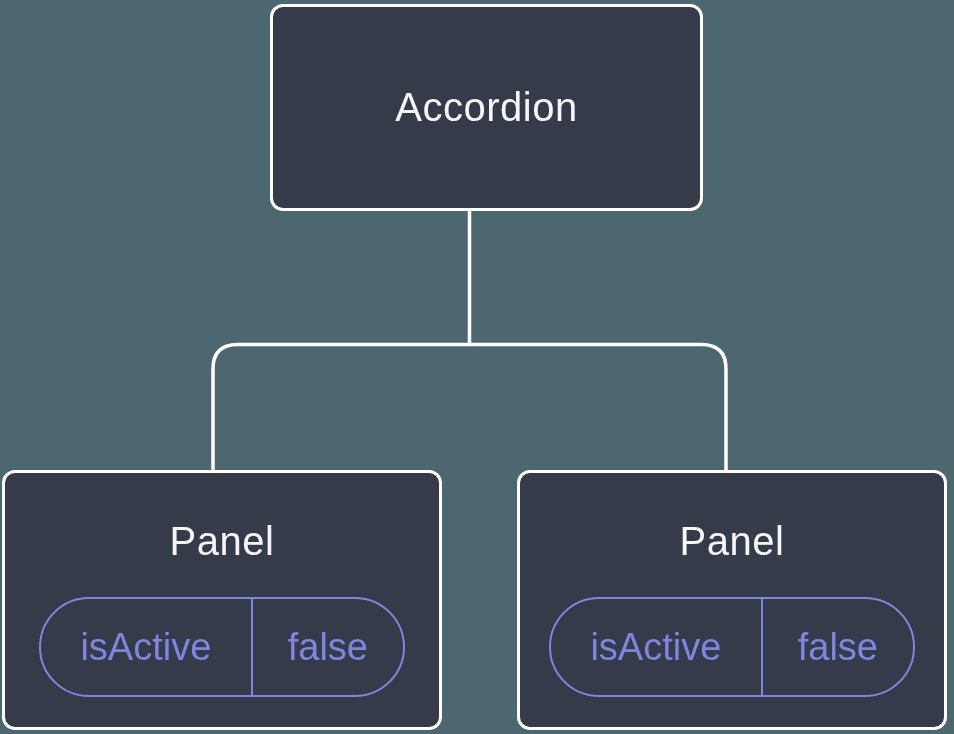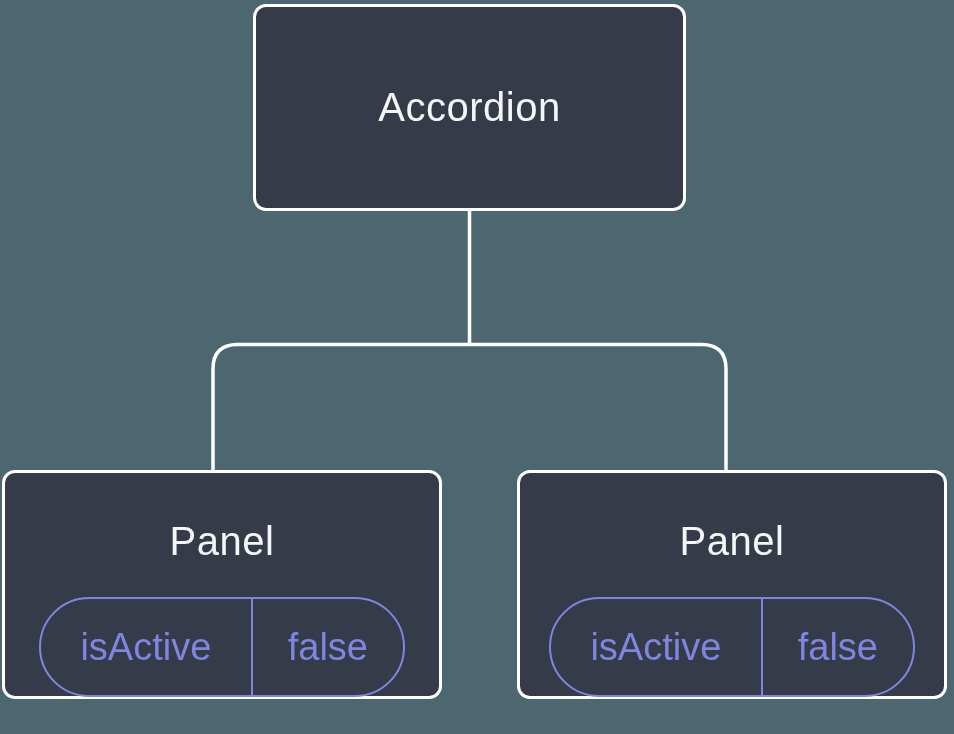--- a/index.html
+++ b/index.html
@@ -31,35 +31,35 @@
     stroke: var(--connector);
     stroke-width: 3.5;
   }
   .node {
     position: absolute;
     background: var(--node-fill);
     border: 3.5px solid var(--node-border);
     border-radius: 13px;
   }
   .node-accordion {
-    left: 253px; top: 4px;
+    left: 270px; top: 4px;
     width: 433px; height: 207px;
     display: flex;
     align-items: center;
     justify-content: center;
   }
   .node-title {
     color: var(--title-color);
     font-size: 40px;
     font-weight: 500;
     letter-spacing: 0.5px;
   }
   .node-panel {
     top: 470px;
-    height: 229px;
+    height: 260px;
   }
   .node-panel-left  { left: 2px;   width: 440px; }
   .node-panel-right { left: 517px; width: 430px; }
   .panel-title {
     position: absolute;
     top: 44px; left: 0;
     width: 100%;
     text-align: center;
     color: var(--title-color);
     font-size: 40px;

